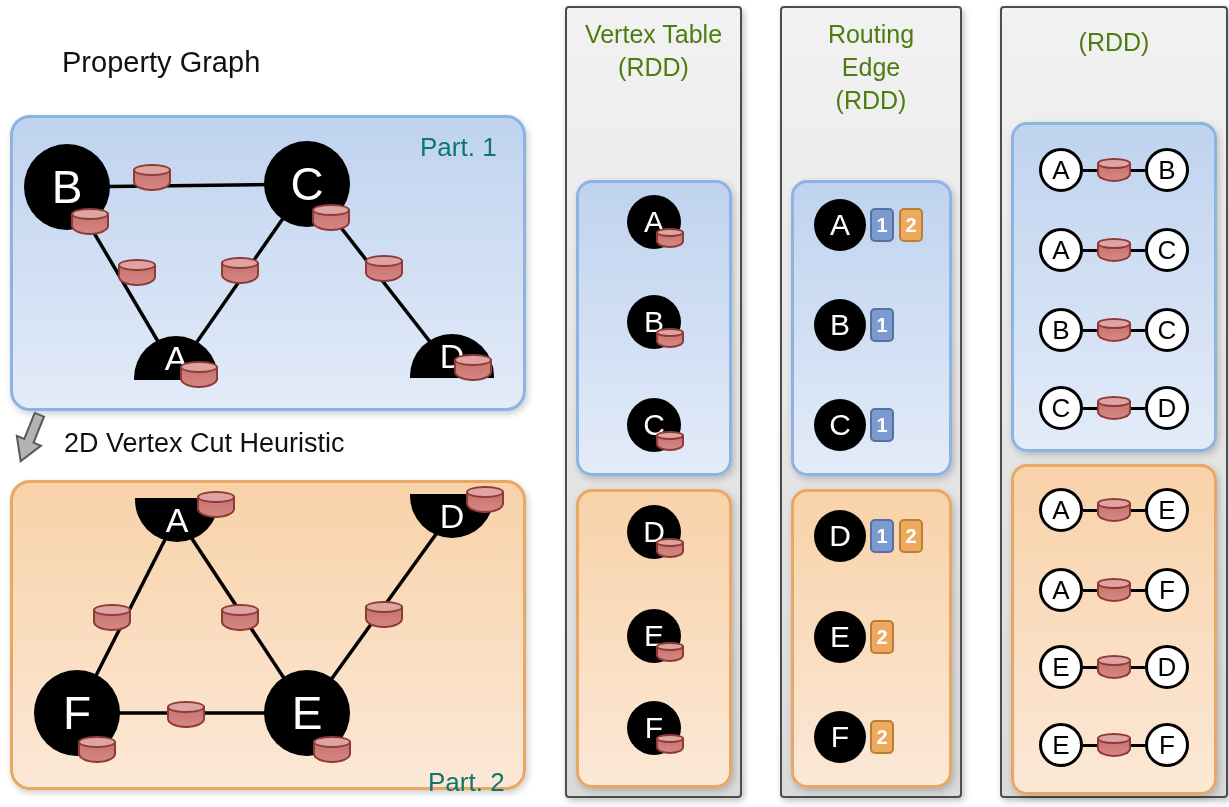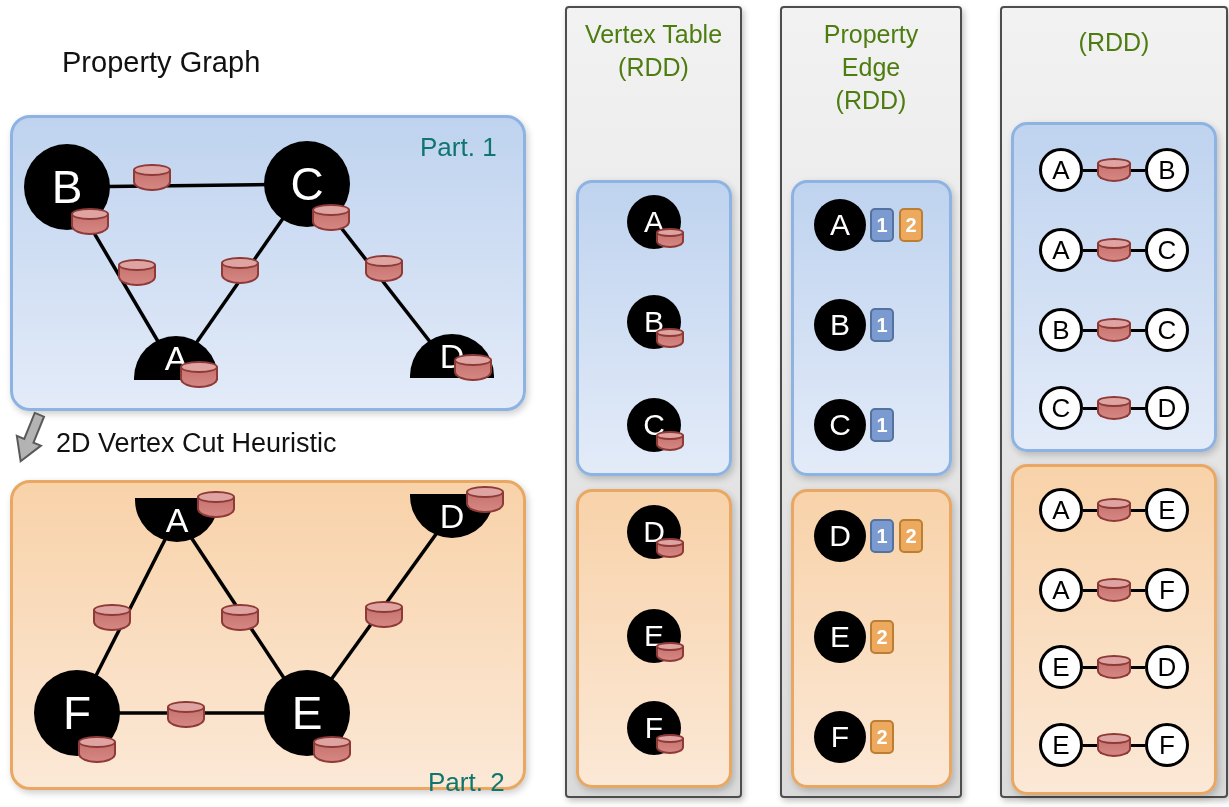--- a/index.html
+++ b/index.html
@@ -163,21 +163,21 @@
   <div class="cyl cyl-abs" style="left:313px; top:736px;">
       <div class="body"></div>
       <div class="top"></div>
     </div>
 
   <svg class="abs" style="left:8px; top:410px;" width="44" height="56" viewBox="0 0 44 56">
     <g transform="rotate(22 22 28)">
       <path d="M17 3 L27 3 L27 31 L35 31 L22 53 L9 31 L17 31 Z" fill="#b3b3b3" stroke="#595959" stroke-width="2"></path>
     </g>
   </svg>
-  <div class="cut-label" style="left:56px; top:428px;">2D Vertex Cut Heuristic</div>
+  <div class="cut-label" style="left:64px; top:428px;">2D Vertex Cut Heuristic</div>
 
   <div class="column" style="left:565px; top:6px; width:177px; height:792px;"></div>
   <div class="col-title" style="left:565px; top:18px; width:177px;">
     <div>Vertex Table</div>
     <div>(RDD)</div>
   </div>
 
   <div class="pbox-blue" style="left:576px; top:180px; width:156px; height:296px; border-radius:16px;"></div>
   <div class="vcirc" style="left:627px; top:195px; width:54px; height:54px; font-size:30px;">A</div>
   <div class="cyl cyl-sm" style="left:656px; top:228px;">
@@ -207,21 +207,21 @@
       <div class="top"></div>
     </div>
   <div class="vcirc" style="left:627px; top:701px; width:54px; height:54px; font-size:30px;">F</div>
   <div class="cyl cyl-sm" style="left:656px; top:734px;">
       <div class="body"></div>
       <div class="top"></div>
     </div>
 
   <div class="column" style="left:780px; top:6px; width:182px; height:792px;"></div>
   <div class="col-title" style="left:780px; top:18px; width:182px;">
-    <div>Property</div>
+    <div>Routing</div>
     <div>Edge</div>
     <div>(RDD)</div>
   </div>
 
   <div class="pbox-blue" style="left:791px; top:180px; width:161px; height:296px; border-radius:16px;"></div>
   <div class="vcirc" style="left:814px; top:199px; width:52px; height:52px; font-size:30px;">A</div>
   <div class="badge badge-blue" style="left:870px; top:208px;">1</div>
   <div class="badge badge-orange" style="left:899px; top:208px;">2</div>
   <div class="vcirc" style="left:814px; top:299px; width:52px; height:52px; font-size:30px;">B</div>
   <div class="badge badge-blue" style="left:870px; top:308px;">1</div>

